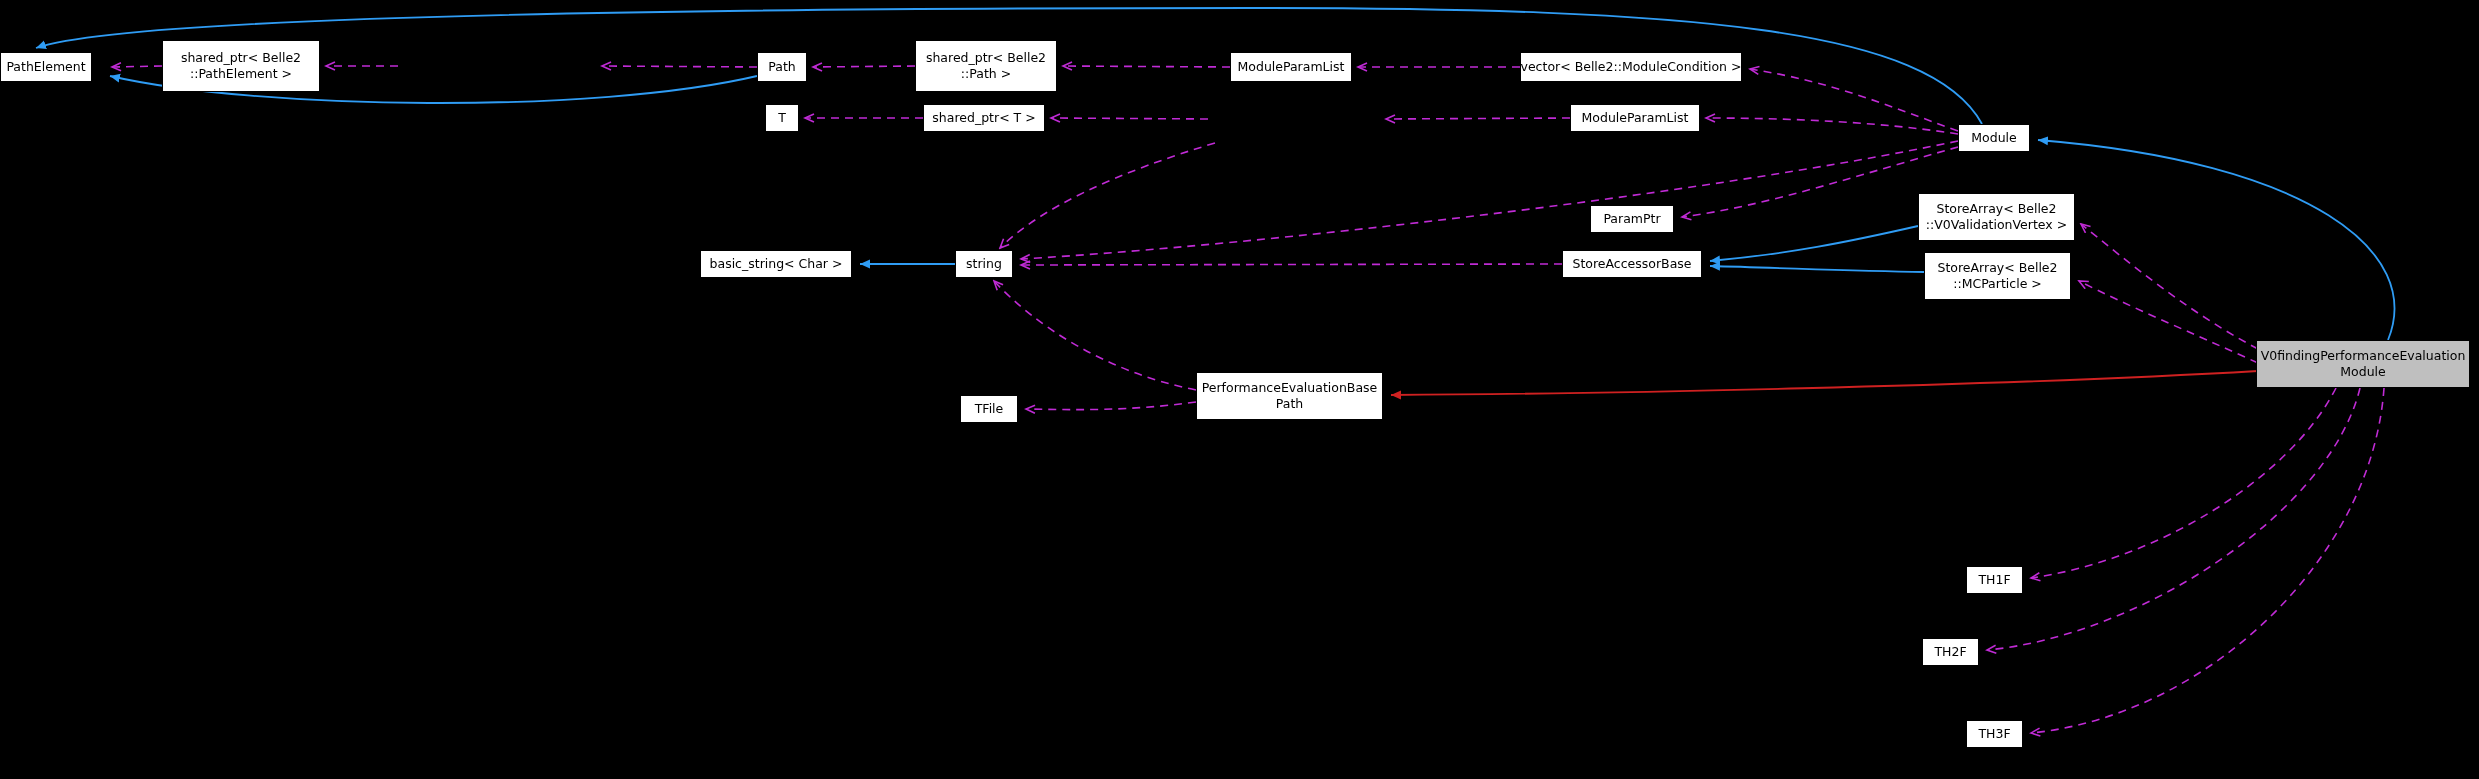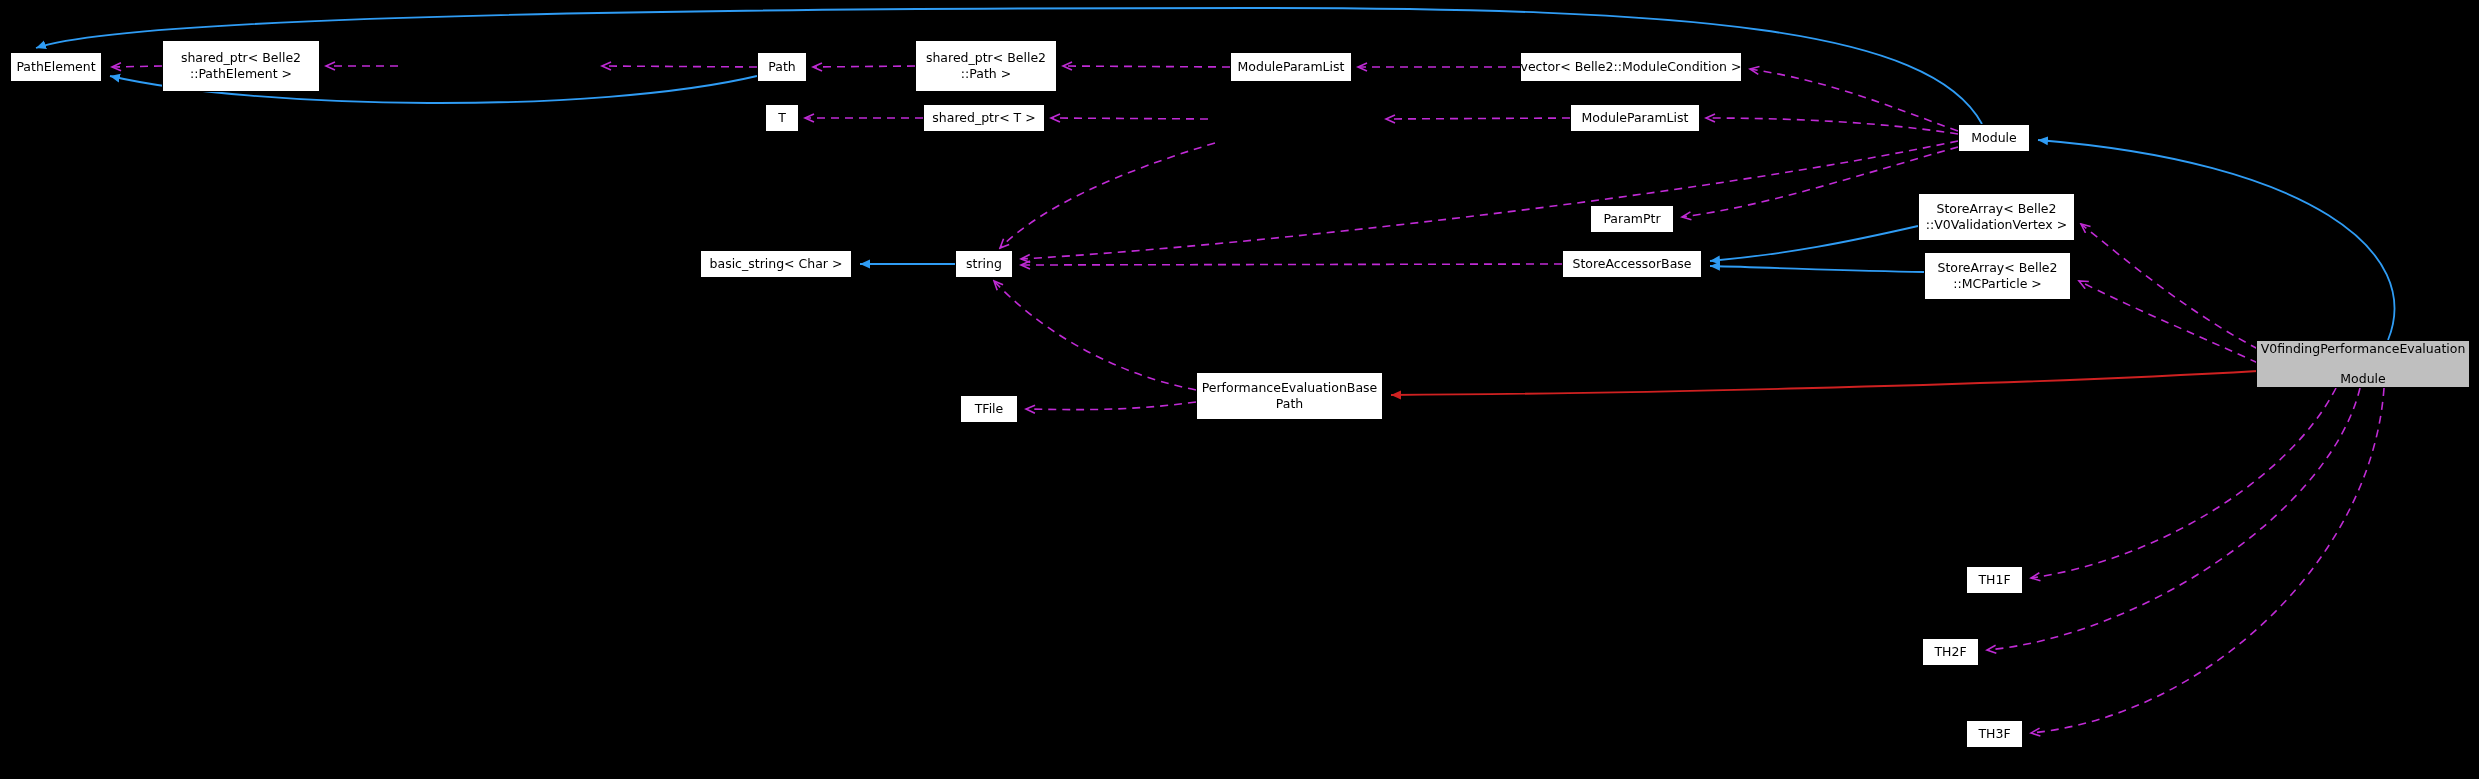--- a/index.html
+++ b/index.html
@@ -20,21 +20,21 @@
   .mkp{fill:var(--edge-private,#cf2121);}
   .node{
     position:absolute;box-sizing:border-box;
     background:var(--node-bg,#fff);
     border:1px solid var(--node-border,#000);
     color:var(--node-text,#000);
     display:flex;flex-direction:column;align-items:center;justify-content:center;
     font-size:12.5px;line-height:16px;text-align:center;white-space:nowrap;
     cursor:pointer;
   }
-  .node.highlight{background:var(--node-highlight-bg,#bfbfbf);justify-content:space-between;}
+  .node.highlight{background:var(--node-highlight-bg,#bfbfbf);}
   .node span{display:block;}
 </style>
 </head>
 <body>
 
 <div id="canvas">
 
   <svg id="edge-layer" viewBox="0 0 2479 779" xmlns="http://www.w3.org/2000/svg">
     <defs>
       <marker id="m-usage" markerWidth="12" markerHeight="12" refX="10" refY="5" orient="auto" markerUnits="userSpaceOnUse" viewBox="0 0 12 12">
@@ -74,21 +74,21 @@
     <path class="edge edge-inherit" marker-end="url(#m-inherit)" d="M955,264 L860,264"></path>
     <path class="edge edge-inherit" marker-end="url(#m-inherit)" d="M1918,226 C1848,242 1788,254 1710,261"></path>
     <path class="edge edge-inherit" marker-end="url(#m-inherit)" d="M1924,272 C1850,271 1788,268 1710,266"></path>
     <path class="edge edge-inherit" marker-end="url(#m-inherit)" d="M2388,340 C2424,252 2310,162 2038,140"></path>
     <path class="edge edge-inherit" marker-end="url(#m-inherit)" d="M1982,124 C1930,28 1690,8 1250,8 C810,8 140,12 36,48"></path>
     <path class="edge edge-inherit" marker-end="url(#m-inherit)" d="M757,76 C596,114 258,110 110,76"></path>
 
     <path class="edge edge-private" marker-end="url(#m-private)" d="M2258,371 C2000,386 1590,394 1391,395"></path>
   </svg>
 
-  <div class="node" style="left:10px;top:52px;width:92px;height:30px">
+  <div class="node" style="left:0;top:52px;width:92px;height:30px">
     <span>PathElement</span>
   </div>
 
   <div class="node" style="left:162px;top:40px;width:158px;height:52px">
     <span>shared_ptr&lt; Belle2</span>
     <span>::PathElement &gt;</span>
   </div>
 
 
   <div class="node" style="left:757px;top:52px;width:50px;height:30px">

